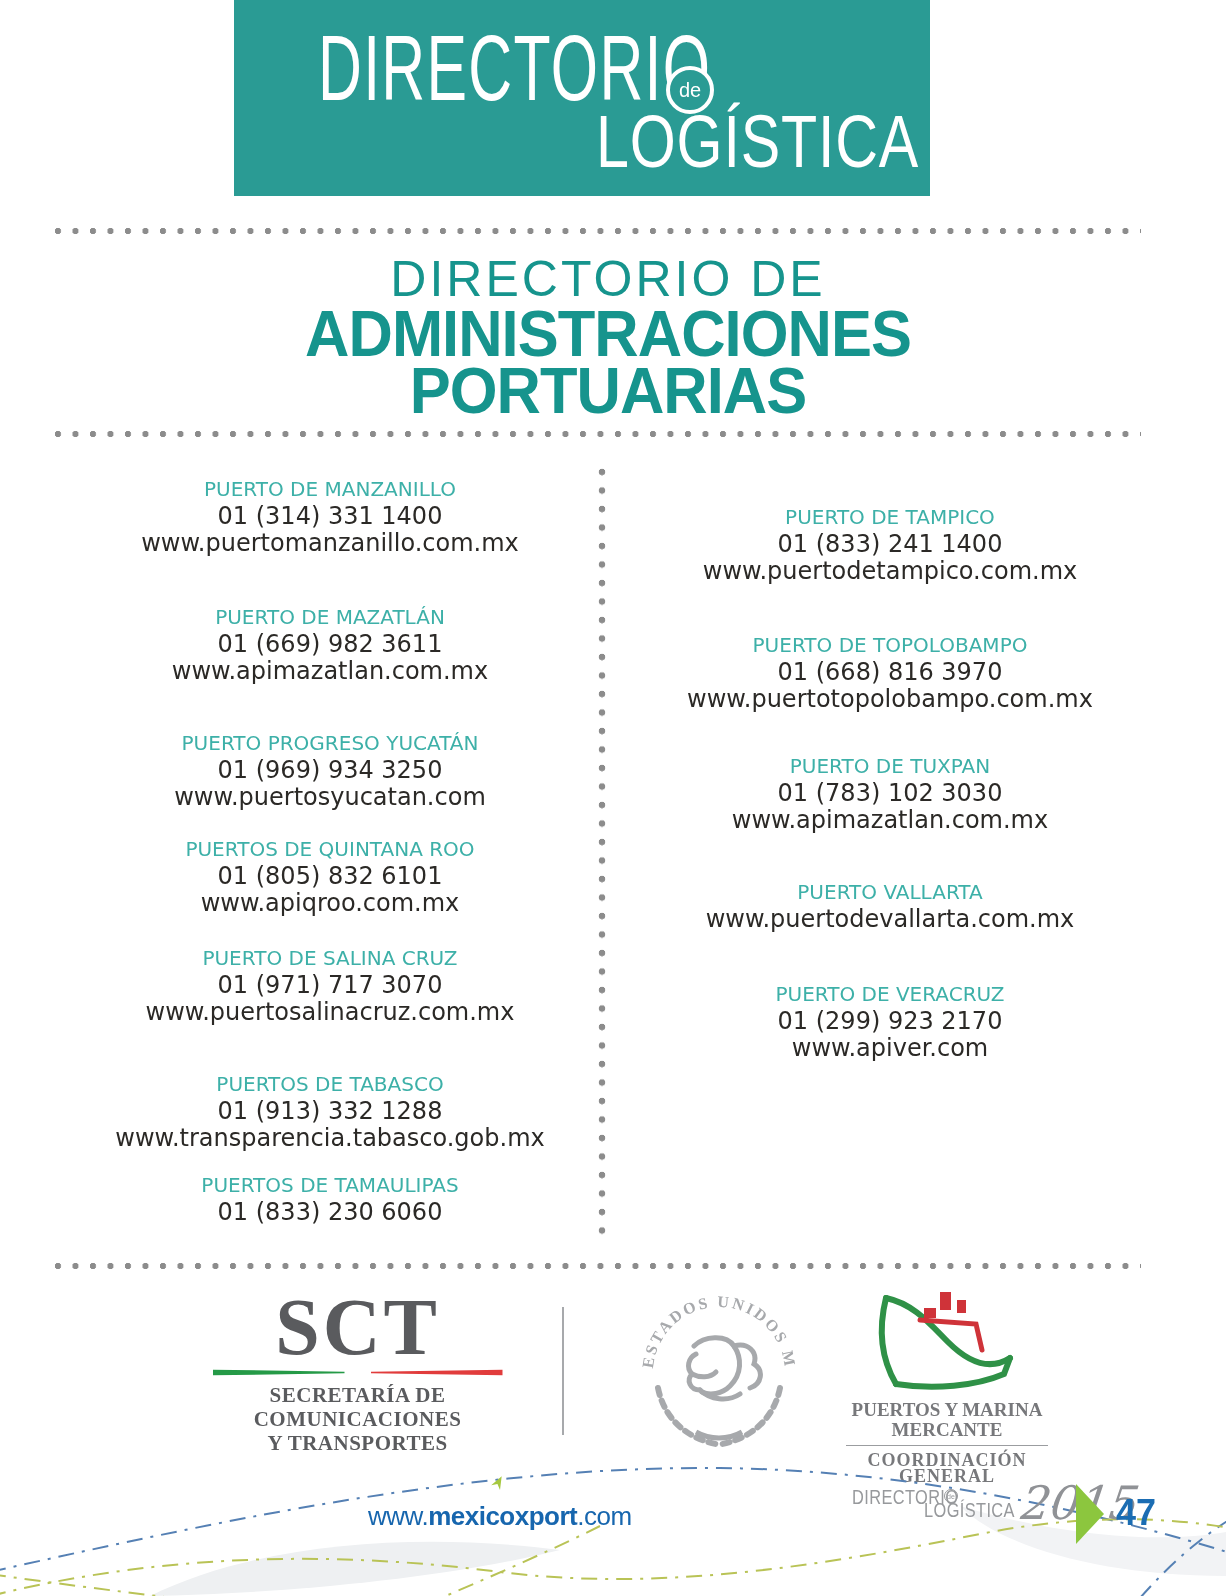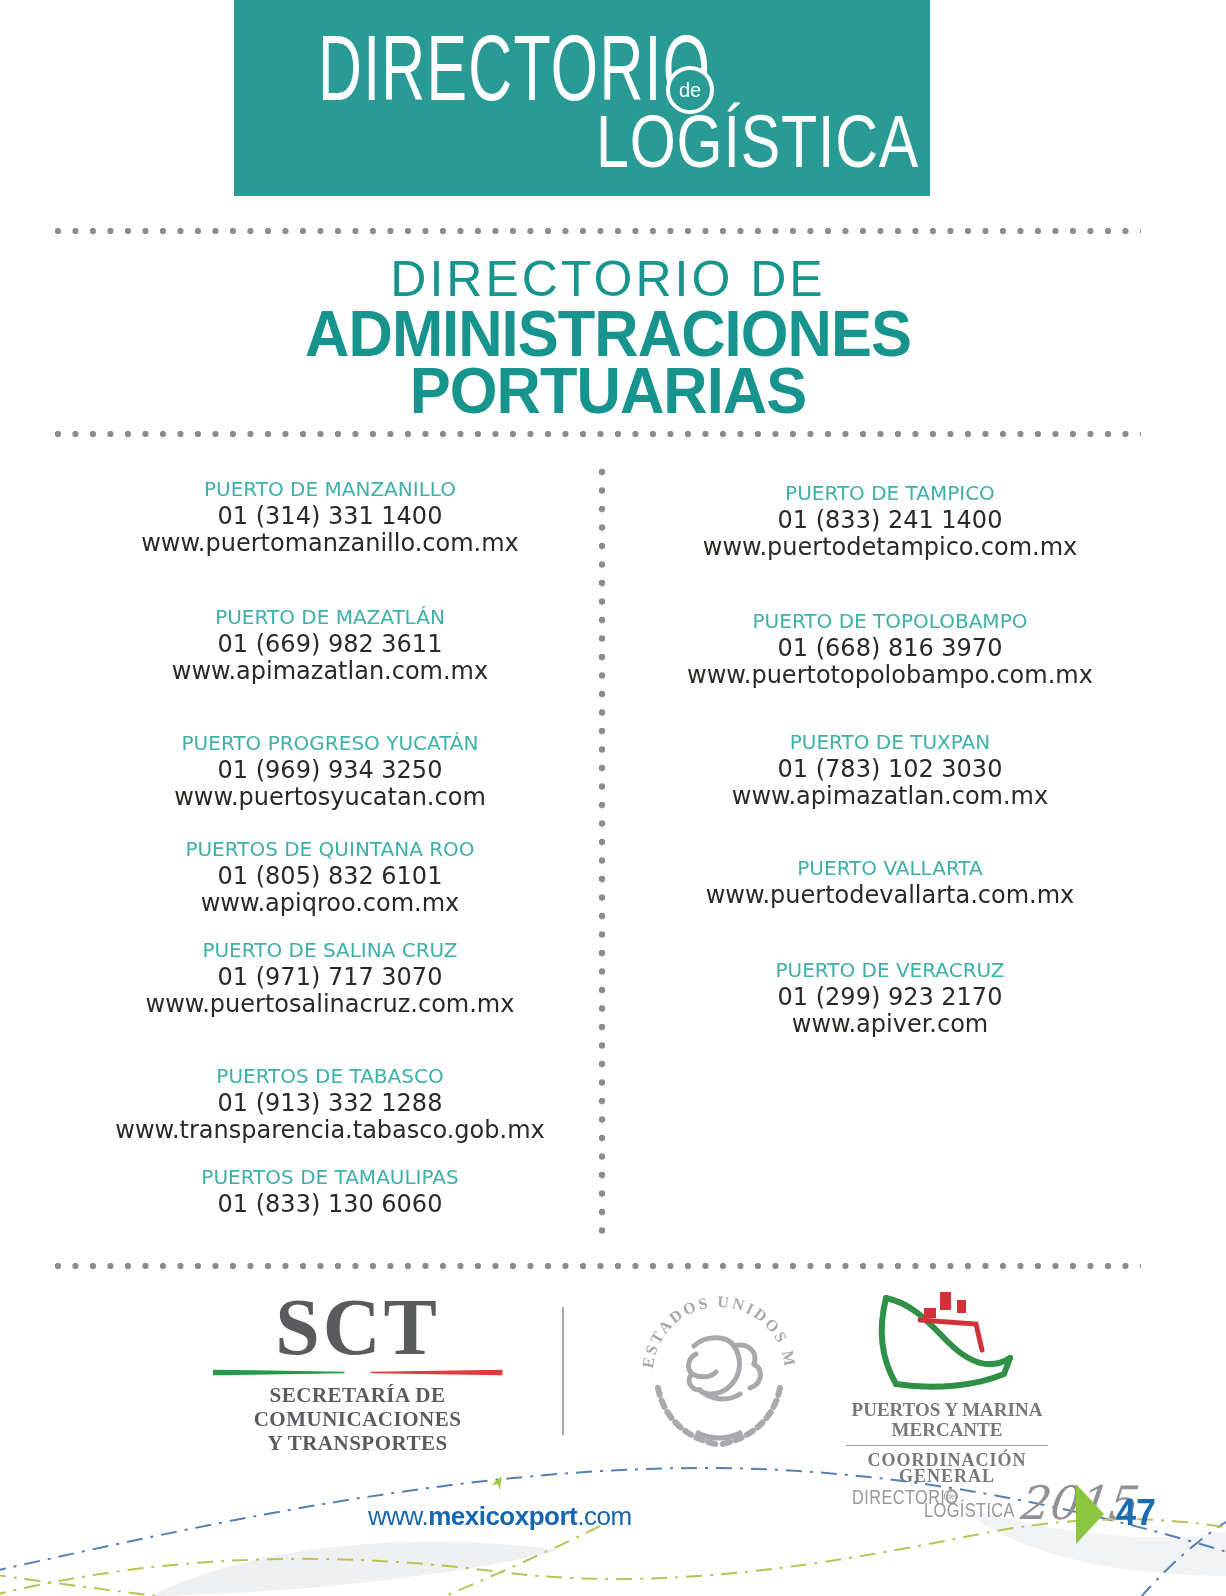--- a/index.html
+++ b/index.html
@@ -26,21 +26,21 @@
 
   
   .title-wrap { position:absolute; left:55px; top:252px; width:1106px; text-align:center; color:#16948d; }
   .title-line1 { font-size:50px; line-height:54px; letter-spacing:3px; }
   .title-line2, .title-line3 { font-size:64px; line-height:57px; font-weight:bold; letter-spacing:-1px;
                                transform:scaleX(.96); }
 
   
   .col { position:absolute; text-align:center; }
   .col-left  { left:95px;  top:476px; width:470px; }
-  .col-right { left:660px; top:480px; width:460px; }
+  .col-right { left:660px; top:504px; width:460px; }
   .entry-name { color:#3db0a8; font-size:20px; line-height:27px; font-family:"DejaVu Sans", sans-serif; }
   .entry-phone, .entry-web { color:#2b2926; font-size:24px; line-height:27px; font-family:"DejaVu Sans", sans-serif; }
 
   
   .sct { position:absolute; left:205px; top:1293px; width:305px; text-align:center; color:#5a5b5e;
          font-family:"Liberation Serif", serif; }
   .sct-acronym { font-size:80px; line-height:68px; font-weight:bold; letter-spacing:3px; }
   .sct-flag { display:flex; align-items:center; justify-content:center; margin:8px 2px 7px 2px; gap:26px; }
   .flag-green { width:132px; height:7px; background:#259a47; clip-path:polygon(0 10%, 100% 38%, 100% 62%, 0 90%); }
   .flag-red   { width:132px; height:7px; background:#e13c3c; clip-path:polygon(0 38%, 100% 10%, 100% 90%, 0 62%); }
@@ -104,38 +104,38 @@
     <div class="entry" style="margin-bottom:45px;">
       <div class="entry-name">PUERTO DE MAZATLÁN</div>
       <div class="entry-phone">01 (669) 982 3611</div>
       <div class="entry-web">www.apimazatlan.com.mx</div>
     </div>
     <div class="entry" style="margin-bottom:25px;">
       <div class="entry-name">PUERTO PROGRESO YUCATÁN</div>
       <div class="entry-phone">01 (969) 934 3250</div>
       <div class="entry-web">www.puertosyucatan.com</div>
     </div>
-    <div class="entry" style="margin-bottom:20px;">
+    <div class="entry" style="margin-bottom:28px;">
       <div class="entry-name">PUERTOS DE QUINTANA ROO</div>
       <div class="entry-phone">01 (805) 832 6101</div>
       <div class="entry-web">www.apiqroo.com.mx</div>
     </div>
     <div class="entry" style="margin-bottom:45px;">
       <div class="entry-name">PUERTO DE SALINA CRUZ</div>
       <div class="entry-phone">01 (971) 717 3070</div>
       <div class="entry-web">www.puertosalinacruz.com.mx</div>
     </div>
     <div class="entry" style="margin-bottom:20px;">
       <div class="entry-name">PUERTOS DE TABASCO</div>
       <div class="entry-phone">01 (913) 332 1288</div>
       <div class="entry-web">www.transparencia.tabasco.gob.mx</div>
     </div>
     <div class="entry">
       <div class="entry-name">PUERTOS DE TAMAULIPAS</div>
-      <div class="entry-phone">01 (833) 130 6060</div>
+      <div class="entry-phone">01 (833) 230 6060</div>
 
     </div>
   </div>
 
   <div class="col col-right">
     <div class="entry" style="margin-bottom:47px;">
       <div class="entry-name">PUERTO DE TAMPICO</div>
       <div class="entry-phone">01 (833) 241 1400</div>
       <div class="entry-web">www.puertodetampico.com.mx</div>
     </div>

